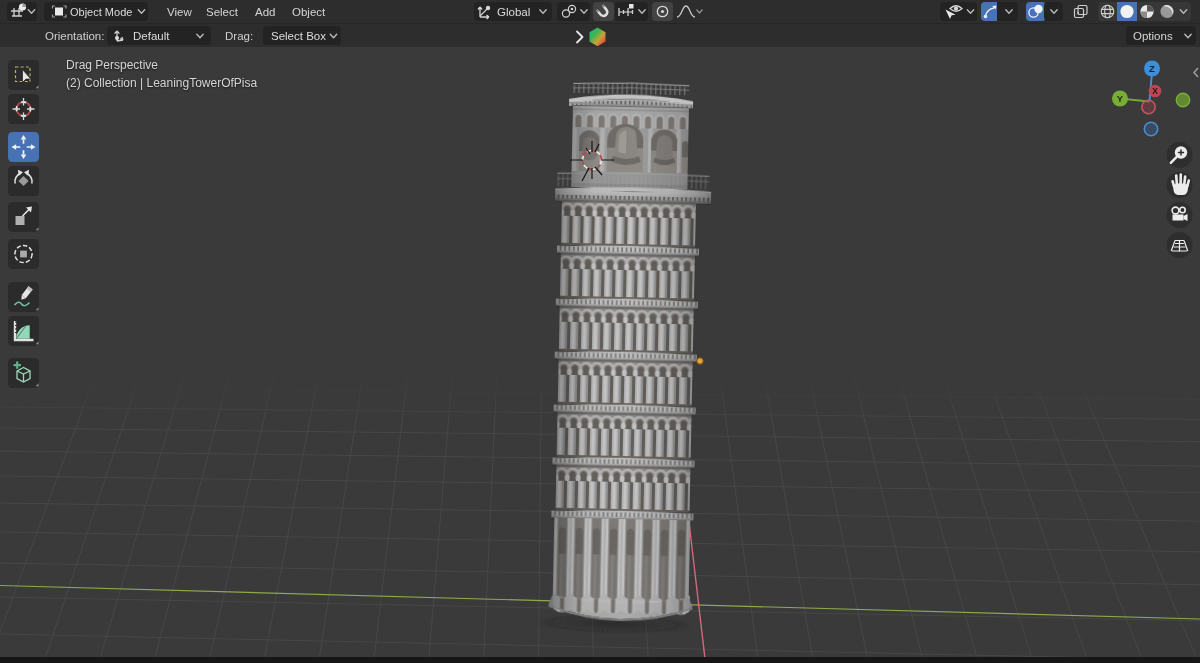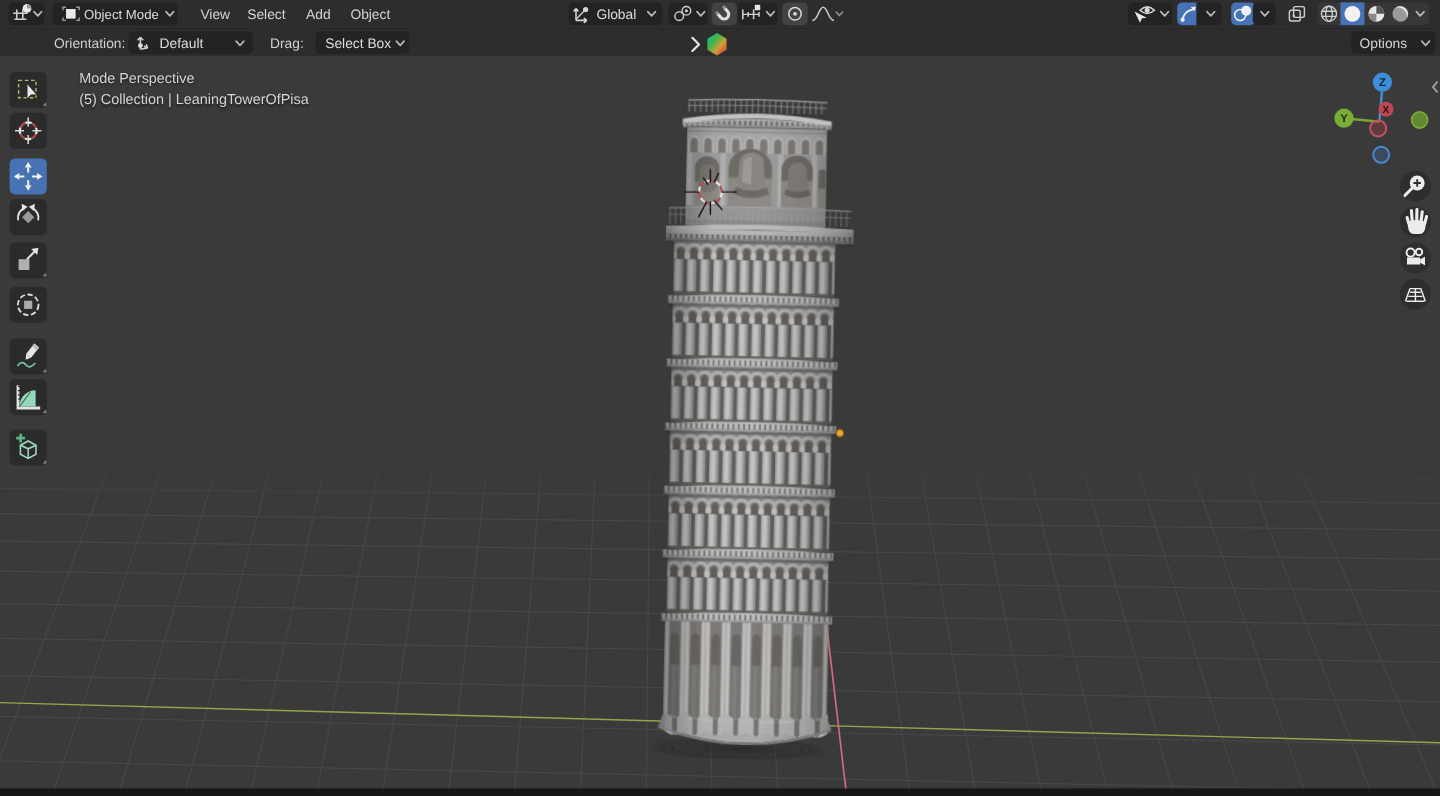--- a/index.html
+++ b/index.html
@@ -495,13 +495,13 @@
     <circle cx="1175.5" cy="210.5" r="3.4" fill="none" stroke="#ececec" stroke-width="1.6"></circle>
     <circle cx="1182.5" cy="210" r="2.7" fill="none" stroke="#ececec" stroke-width="1.6"></circle>
     <path d="M1172.5,214.5 h11 v6 h-11 Z" fill="#ececec"></path>
     <path d="M1183.5,216 l4,-2 v7 l-4,-2 Z" fill="#ececec"></path>
     <circle cx="1179.5" cy="245" r="13" fill="#2b2b2b" fill-opacity="0.75"></circle>
     <g stroke="#ececec" stroke-width="1.2" fill="none">
       <path d="M1172,251 h15 M1173.5,247 h12 M1175,243.5 h9"></path>
       <path d="M1175,240.5 l-3.8,10.5 M1179.5,240.5 v11 M1184,240.5 l3.8,10.5 M1175,240.5 h9"></path>
     </g>
   </svg>
-<div style="position:absolute;left:66px;top:58px;font-size:12px;color:#d5d5d5;text-shadow:0 1px 2px rgba(0,0,0,0.6)">Mode Perspective</div>
-<div style="position:absolute;left:66px;top:76px;font-size:12px;color:#d5d5d5;text-shadow:0 1px 2px rgba(0,0,0,0.6)">(5) Collection | LeaningTowerOfPisa</div>
+<div style="position:absolute;left:66px;top:58px;font-size:12px;color:#d5d5d5;text-shadow:0 1px 2px rgba(0,0,0,0.6)">Drag Perspective</div>
+<div style="position:absolute;left:66px;top:76px;font-size:12px;color:#d5d5d5;text-shadow:0 1px 2px rgba(0,0,0,0.6)">(2) Collection | LeaningTowerOfPisa</div>
 </body></html>

